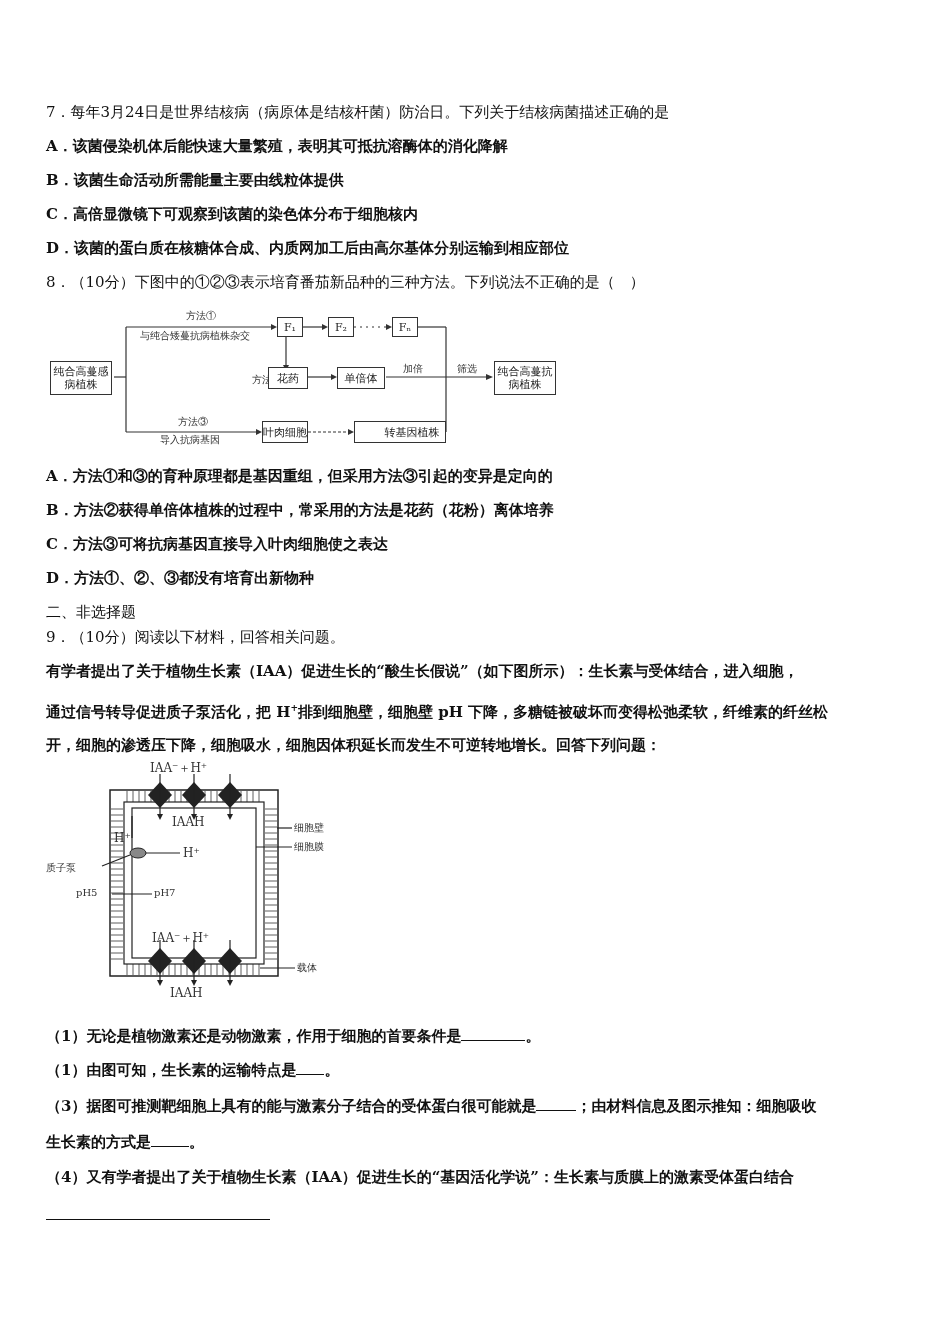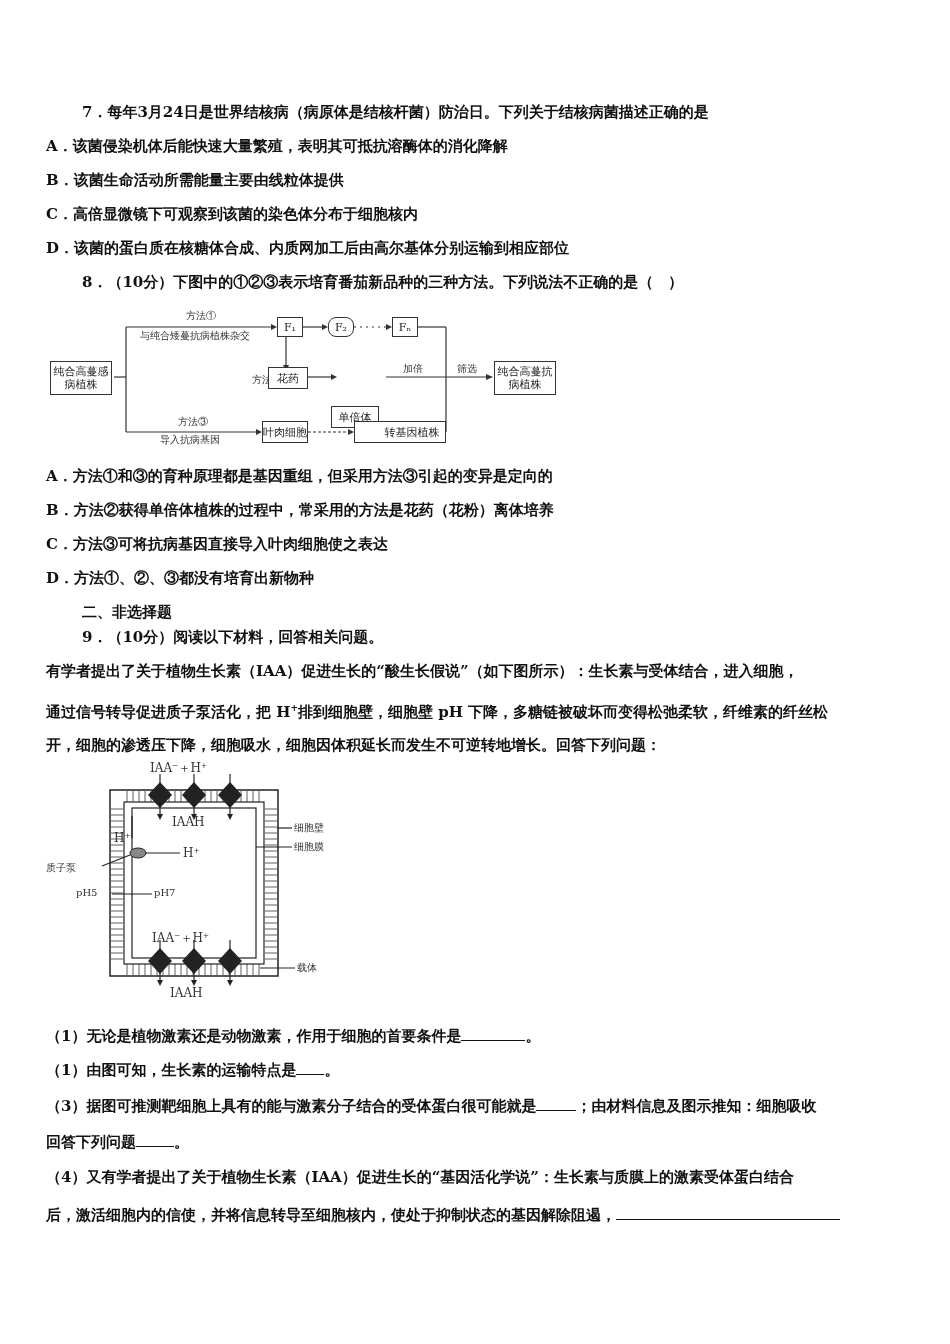--- a/index.html
+++ b/index.html
@@ -1,20 +1,20 @@
 <!DOCTYPE html>
 <html><head>
   <meta charset="utf-8">
   <style>
     html, body { margin: 0; padding: 0; background: #ffffff; }
     body { width: 950px; height: 1344px; position: relative; overflow: hidden;
            font-family: "DejaVu Serif", "Liberation Serif", serif; color: #111; }
     .line { position: absolute; left: 46px; font-size: 15px; white-space: nowrap; line-height: 20px; }
     .bold { font-weight: bold; }
-    .light { font-weight: bold; margin-left: 36px; }
+    .light { font-weight: normal; }
     .blank { display: inline-block; border-bottom: 1px solid #111; height: 14px; vertical-align: baseline; }
     .fig { position: absolute; }
     .box { position: absolute; border: 1.5px solid #333; background: #fff; font-size: 11px;
            display: flex; align-items: center; justify-content: center; text-align: center; line-height: 13px; color: #222; }
     .lbl { position: absolute; font-size: 10px; color: #333; white-space: nowrap; }
     sup { font-size: 9px; }
   </style>
 </head>
 <body>
 
@@ -62,25 +62,25 @@
       <polygon points="285,69 291,72 285,75"></polygon>
       <polygon points="440,69 447,72 440,75"></polygon>
       <polygon points="210,124 216,127 210,130"></polygon>
       <polygon points="302,124 308,127 302,130"></polygon>
     </g>
   </svg>
   <div class="box" style="left:4px; top:56px; width:60px; height:32px;">纯合高蔓感病植株</div>
   <div class="lbl" style="left:140px; top:4px;">方法①</div>
   <div class="lbl" style="left:94px; top:24px;">与纯合矮蔓抗病植株杂交</div>
   <div class="box" style="left:231px; top:12px; width:24px; height:18px;">F₁</div>
-  <div class="box" style="left:282px; top:12px; width:24px; height:18px;border-radius:8px;">F₂</div>
+  <div class="box" style="left:282px; top:12px; width:24px; height:18px;">F₂</div>
   <div class="box" style="left:346px; top:12px; width:24px; height:18px;">Fₙ</div>
   <div class="lbl" style="left:206px; top:56px;margin-top:12px;">方法②</div>
   <div class="box" style="left:222px; top:62px; width:38px; height:20px;">花药</div>
-  <div class="box" style="left:285px; top:62px; width:46px; height:20px;margin-top:39px;">单倍体</div>
+  <div class="box" style="left:291px; top:62px; width:46px; height:20px;">单倍体</div>
   <div class="lbl" style="left:357px; top:57px;">加倍</div>
   <div class="lbl" style="left:411px; top:57px;">筛选</div>
   <div class="box" style="left:448px; top:56px; width:60px; height:32px;">纯合高蔓抗病植株</div>
   <div class="lbl" style="left:132px; top:110px;">方法③</div>
   <div class="lbl" style="left:114px; top:128px;">导入抗病基因</div>
   <div class="box" style="left:216px; top:116px; width:44px; height:20px;">叶肉细胞</div>
   <div class="box" style="left:308px; top:116px; width:66px; height:20px;padding-left:24px;">转基因植株</div>
 </div>
 
 <div class="line bold" style="top:466px;"><span>A．</span><span>方法①和③的育种原理都是基因重组，但采用方法③引起的变异是定向的</span></div>
@@ -164,15 +164,15 @@
   <div class="lbl" style="left:36px; top:129px;">pH5</div>
   <div class="lbl" style="left:114px; top:129px;">pH7</div>
   <div class="lbl" style="left:112px; top:172px; font-size:12px;">IAA⁻＋H⁺</div>
   <div class="lbl" style="left:257px; top:203px;">载体</div>
   <div class="lbl" style="left:130px; top:228px; font-size:12px;">IAAH</div>
 </div>
 
 <div class="line bold" style="top:1026px;"><span>（1）无论是植物激素还是动物激素，作用于细胞的首要条件是</span><span class="blank" style="width:64px;"></span><span>。</span></div>
 <div class="line bold" style="top:1060px;"><span>（1）由图可知，生长素的运输特点是</span><span class="blank" style="width:28px;"></span><span>。</span></div>
 <div class="line bold" style="top:1096px;"><span>（3）据图可推测靶细胞上具有的能与激素分子结合的受体蛋白很可能就是</span><span class="blank" style="width:40px;"></span><span>；由材料信息及图示推知：细胞吸收</span></div>
-<div class="line bold" style="top:1132px;"><span>回答下列问题</span><span class="blank" style="width:38px;"></span><span>。</span></div>
+<div class="line bold" style="top:1132px;"><span>生长素的方式是</span><span class="blank" style="width:38px;"></span><span>。</span></div>
 <div class="line bold" style="top:1167px;">（4）又有学者提出了关于植物生长素（IAA）促进生长的“基因活化学说”：生长素与质膜上的激素受体蛋白结合</div>
-<div class="line bold" style="top:1205px;"><span>后，激活细胞内的信使，并将信息转导至细胞核内，使处于抑制状态的基因解除阻遏，</span><span class="blank" style="width:224px;"></span></div>
+<div class="line bold" style="top:1205px;"><span class="blank" style="width:224px;"></span></div>
 
 </body></html>

